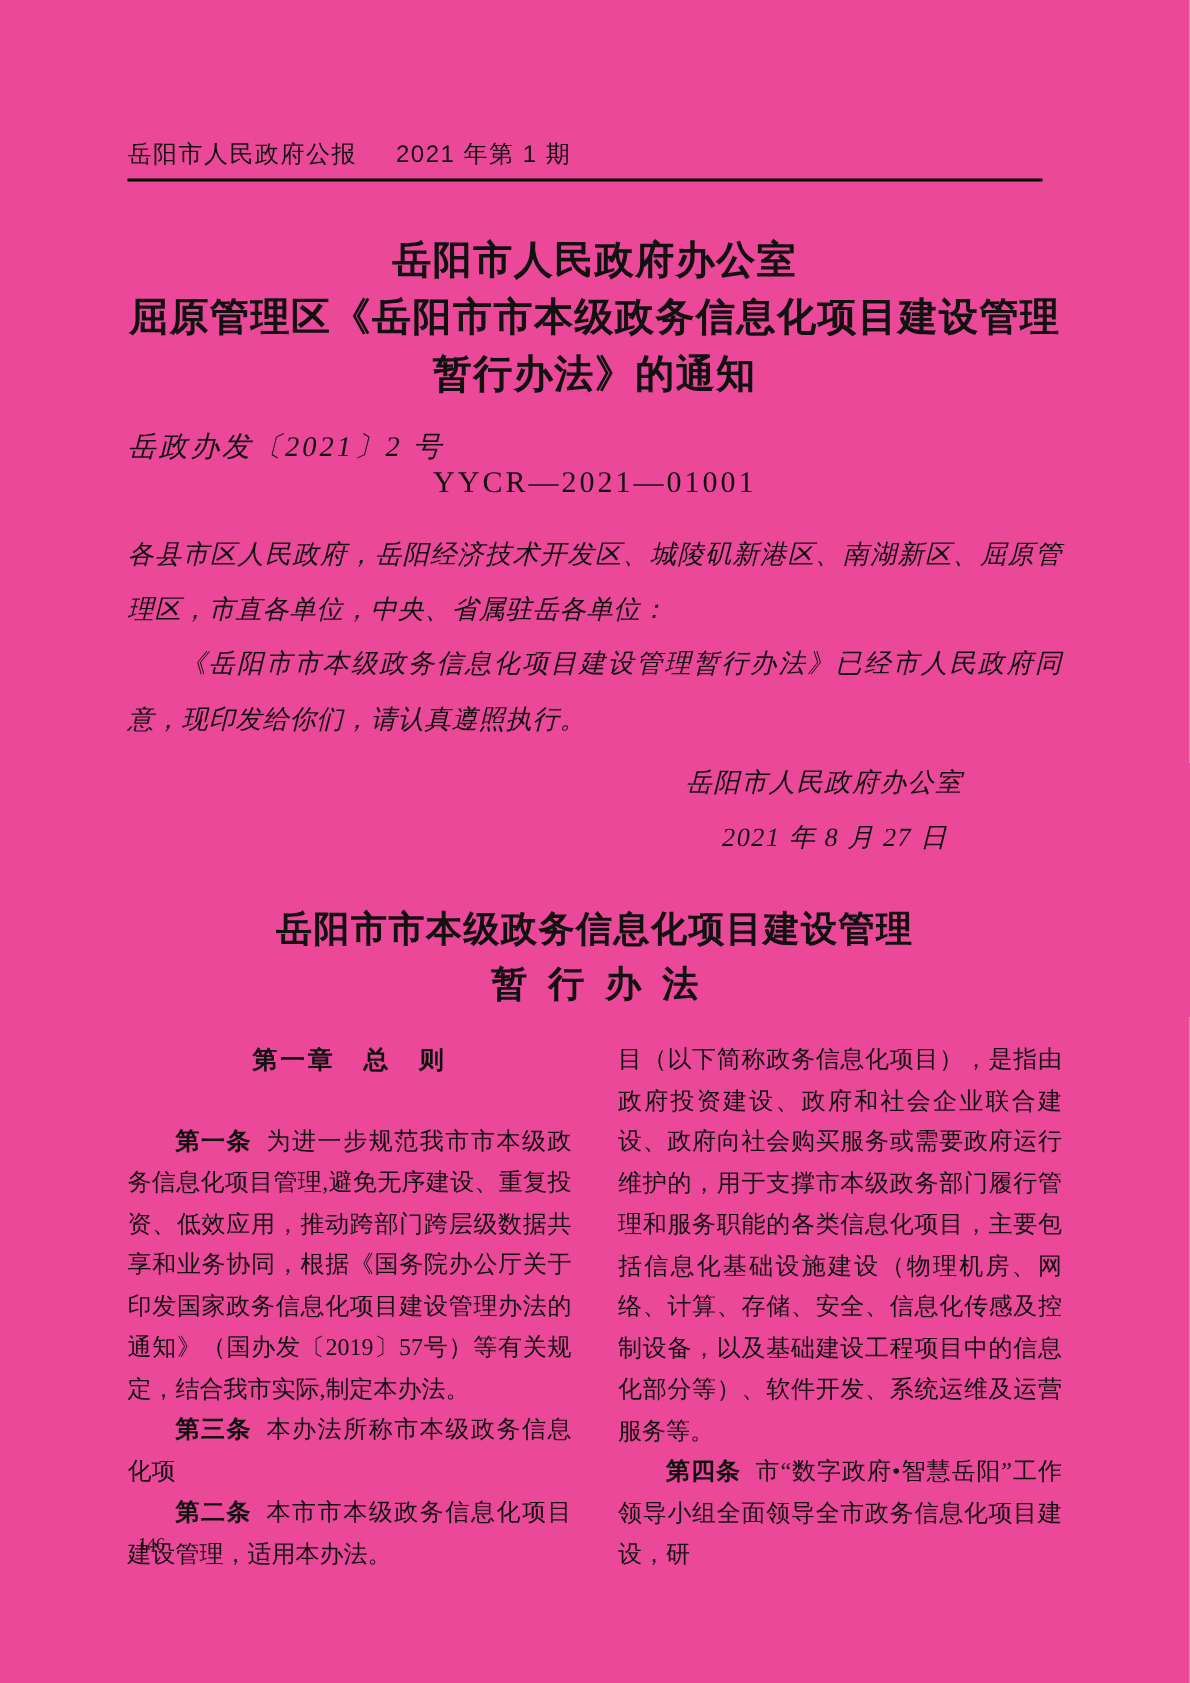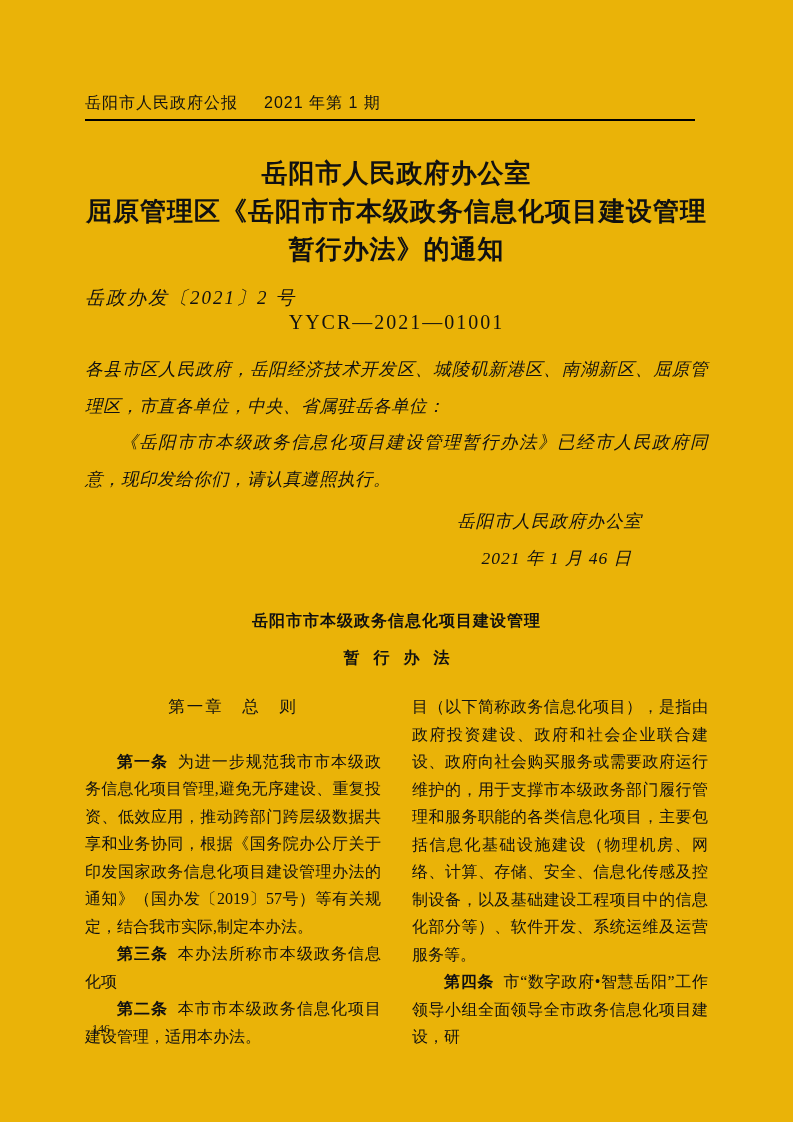--- a/index.html
+++ b/index.html
@@ -2,21 +2,21 @@
 <html lang="zh"><head>
 <meta charset="utf-8">
 <style>
   html, body { margin: 0; padding: 0; }
   body { background: #e8e8e8; }
   .page {
     position: relative;
     width: 793px;
     height: 1122px;
     margin: 0 auto;
-    background: #eab308;
+    background: #ec4899;
     color: #111;
     font-family: "Liberation Serif", "DejaVu Serif", serif;
     box-sizing: border-box;
     padding: 93px 85px 0 85px;
     overflow: hidden;
   }
   
   .gazette-header {
     display: flex;
     align-items: baseline;
@@ -69,40 +69,40 @@
     text-align: right;
     letter-spacing: 1px;
   }
   .signature-org  { padding-right: 66px; }
   .signature-date { padding-right: 76px; margin-top: 1px; }
   
   .regulation-title {
     margin-top: 26px;
     text-align: center;
     font-weight: bold;
-    font-size: 16px;
+    font-size: 24px;
     line-height: 37px;
     letter-spacing: 1px;
   }
   .regulation-title .line2 { letter-spacing: 14px; text-indent: 14px; }
   
   .columns {
     display: flex;
     gap: 31px;
     margin-top: 17px;
   }
   .col {
     width: 296px;
     font-size: 16px;
     line-height: 27.5px;
     text-align: justify;
   }
   .chapter-heading {
     text-align: center;
-    font-weight: normal;
+    font-weight: bold;
     font-size: 16.5px;
     letter-spacing: 2px;
     margin-bottom: 27px;
   }
   .col p { margin: 0; text-indent: 2em; }
   .col p.continuation { text-indent: 0; }
   .article-label { font-weight: bold; margin-right: 0.6em; }
   
   .page-number {
     position: absolute;
@@ -130,21 +130,21 @@
   <div class="doc-number">岳政办发〔2021〕2 号</div>
   <div class="doc-code">YYCR—2021—01001</div>
 
   <div class="notice-body">
     <p>各县市区人民政府，岳阳经济技术开发区、城陵矶新港区、南湖新区、屈原管理区，市直各单位，中央、省属驻岳各单位：</p>
     <p class="indent">《岳阳市市本级政务信息化项目建设管理暂行办法》已经市人民政府同意，现印发给你们，请认真遵照执行。</p>
   </div>
 
   <div class="signature-block">
     <div class="signature-org">岳阳市人民政府办公室</div>
-    <div class="signature-date">2021 年 1 月 46 日</div>
+    <div class="signature-date">2021 年 8 月 27 日</div>
   </div>
 
   <div class="regulation-title">
     <div>岳阳市市本级政务信息化项目建设管理</div>
     <div class="line2">暂行办法</div>
   </div>
 
   <div class="columns">
 
     <div class="col">

